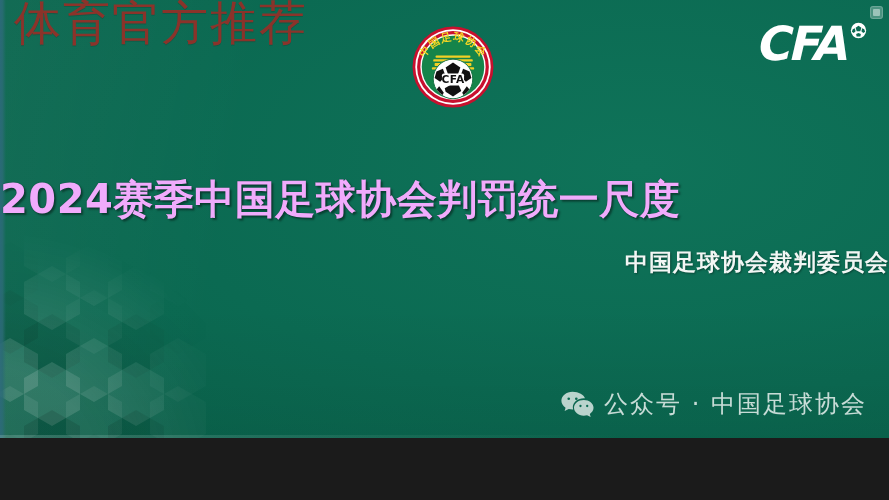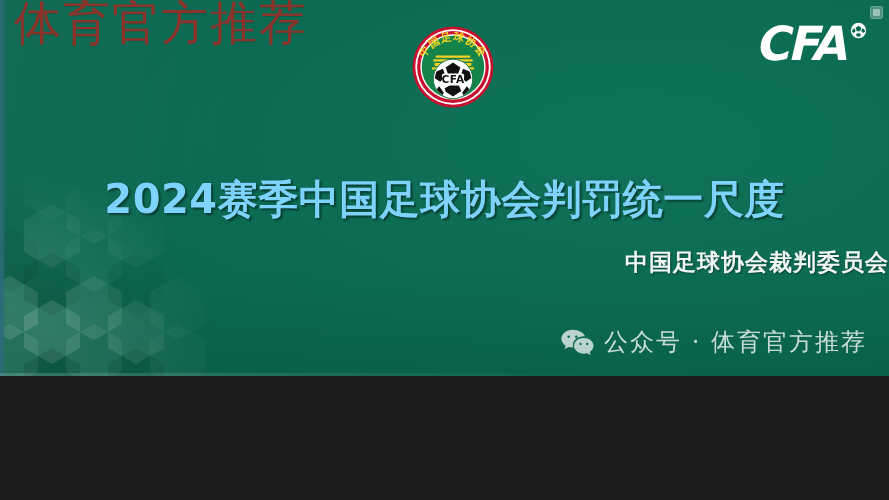--- a/index.html
+++ b/index.html
@@ -4,21 +4,21 @@
 <title>CFA Slide</title>
 <style>
   html, body {
     margin: 0;
     padding: 0;
     background: #1b1b1b;
   }
   #slide {
     position: relative;
     width: 889px;
-    height: 376px;
+    height: 438px;
     overflow: hidden;
     background: #0b6a52;
     font-family: "Liberation Sans", "DejaVu Sans", sans-serif;
     user-select: none;
   }
 
   
   .bg-base {
     position: absolute;
     inset: 0;
@@ -112,27 +112,26 @@
   .wordmark .wm-ball {
     margin-left: 2px;
     margin-top: 2px;
   }
 
   
   .title {
     position: absolute;
     left: 0; right: 0;
     top: 176px;
-    text-align: center;
     font-family: "DejaVu Sans", "Liberation Sans", sans-serif;
     font-weight: 700;
     font-size: 40px;
     line-height: 1.15;
     letter-spacing: 0.5px;
-    color: #7dd3fc;
+    color: #f0abfc;
     text-shadow: 2px 2px 2px rgba(0,0,0,0.40), 0 0 1px rgba(0,0,0,0.5);
   }
   .subtitle {
     position: absolute;
     left: 0; right: 0;
     top: 249px;
     text-align: right;
     font-family: "DejaVu Sans", "Liberation Sans", sans-serif;
     font-weight: 600;
     font-size: 23px;
@@ -308,18 +307,18 @@
           <path d="M30.8 12.9c-7 0-12.7 4.5-12.7 10.1 0 5.6 5.7 10.1 12.7 10.1 1.5 0 2.9-.2 4.2-.6l4.7 2.4-1.1-4.1c2.9-1.8 4.8-4.6 4.8-7.8 0-5.6-5.6-10.1-12.6-10.1z"></path>
         </g>
         <g fill="#0b6a52">
           <circle cx="11.3" cy="11.2" r="1.7"></circle>
           <circle cx="21.1" cy="11.2" r="1.7"></circle>
           <circle cx="26.5" cy="20.6" r="1.5"></circle>
           <circle cx="35.2" cy="20.6" r="1.5"></circle>
         </g>
       </svg>
     </span>
-    <span class="wechat-label">公众号 · 体育官方推荐</span>
+    <span class="wechat-label">公众号 · 中国足球协会</span>
   </div>
 
   <div class="corner-badge"></div>
 
 </div>
 
 </body></html>

